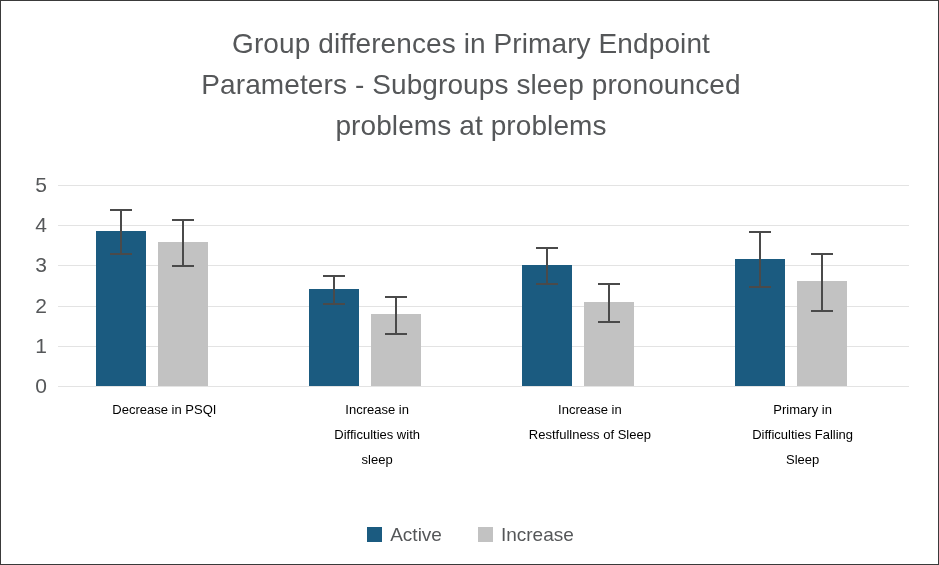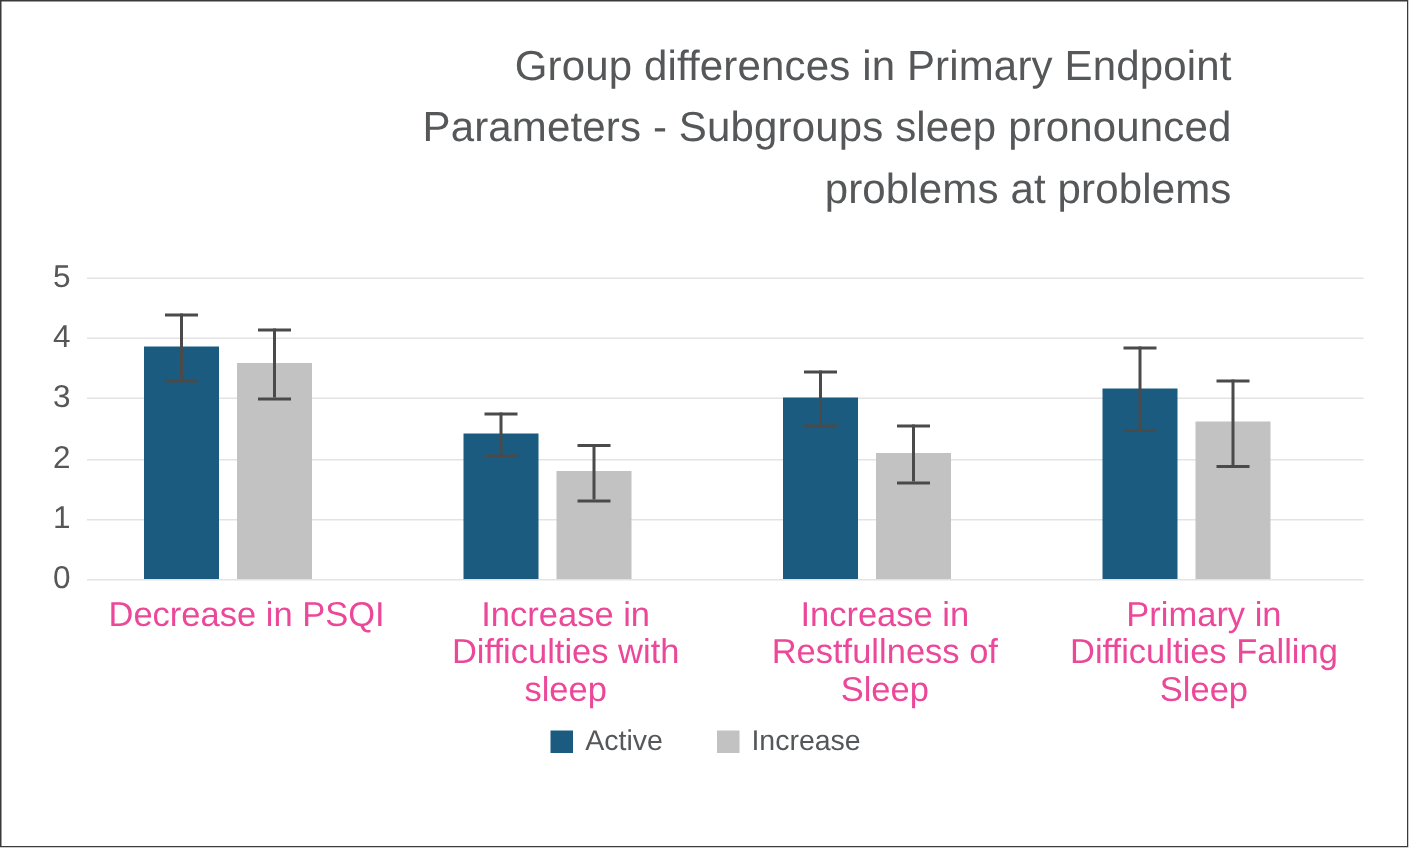--- a/index.html
+++ b/index.html
@@ -20,21 +20,21 @@
     border: 1px solid #3a3a3a;
     overflow: hidden;
   }
 
   
   #chart-title {
     position: absolute;
     left: 120px;
     top: 22px;
     width: 700px;
-    text-align: right;
+    text-align: center;
     font-size: 28px;
     line-height: 41px;
     font-weight: 400;
     color: #555759;
     letter-spacing: 0.1px;
   }
 
   
   #plot-area {
     position: absolute;
@@ -98,30 +98,30 @@
     position: absolute;
     left: 57px;
     top: 396px;
     width: 851px;
     height: 92px;
   }
   .cat-label {
     position: absolute;
     top: 0;
     text-align: center;
-    font-size: 23px;
+    font-size: 13px;
     line-height: 25px;
-    color: #ec4899;
+    color: #000000;
   }
 
   
   #legend {
     position: absolute;
     left: 0;
-    top: 484px;
+    top: 524px;
     width: 939px;
     display: flex;
     justify-content: center;
     align-items: center;
     gap: 36px;
   }
   .legend-item {
     display: flex;
     align-items: center;
     gap: 8px;

